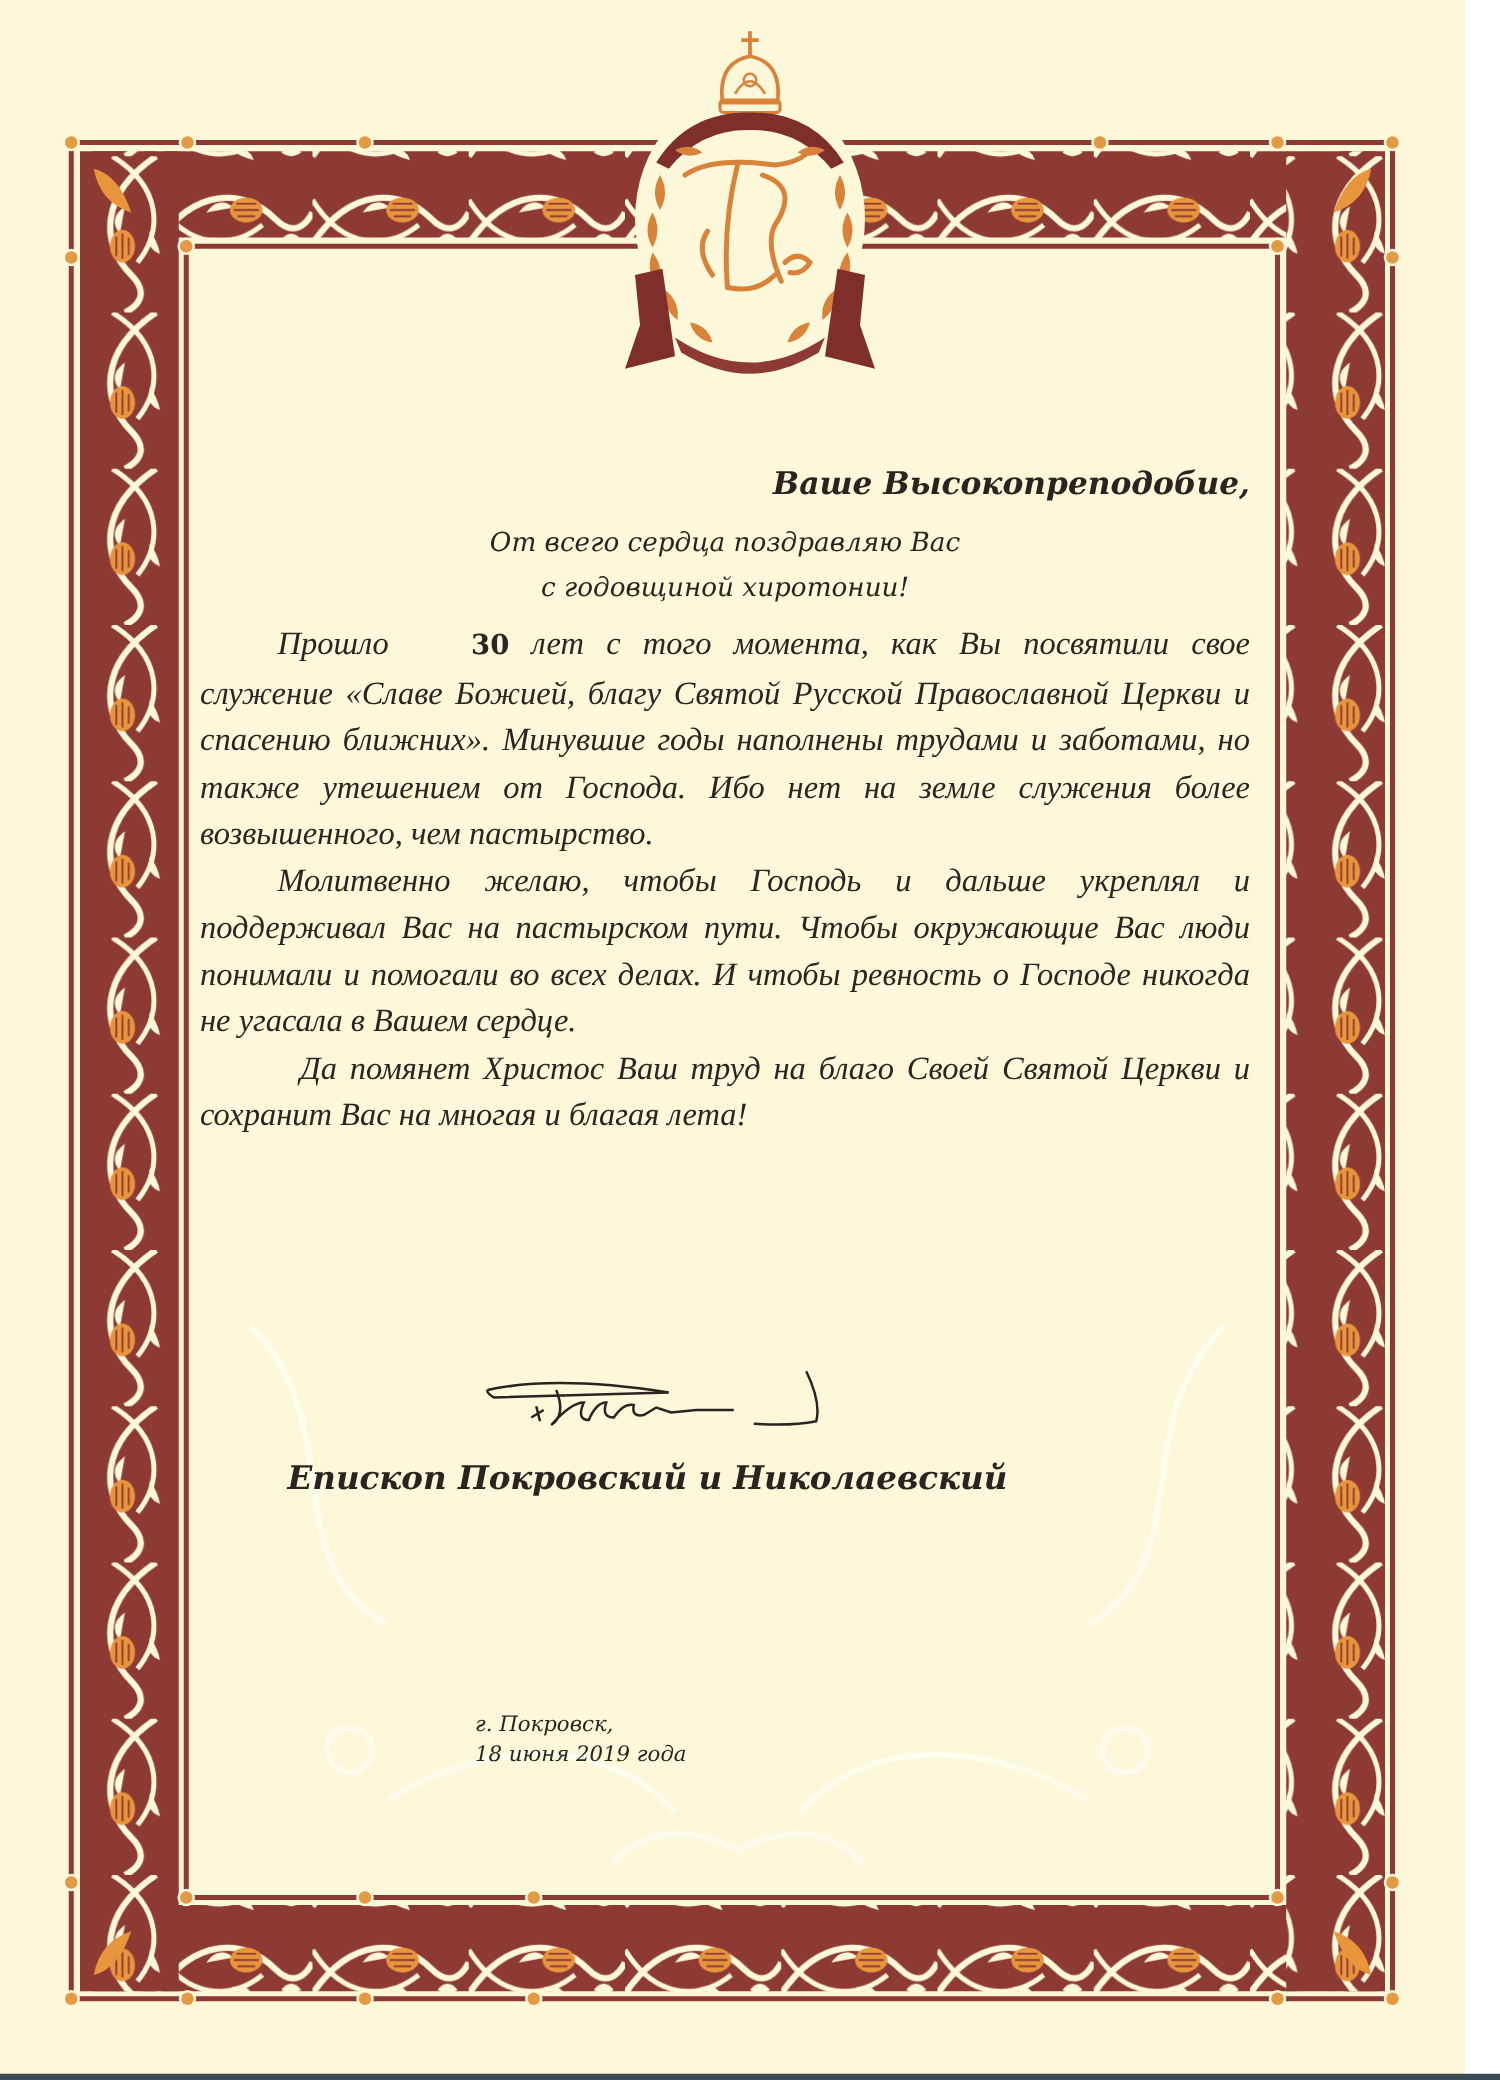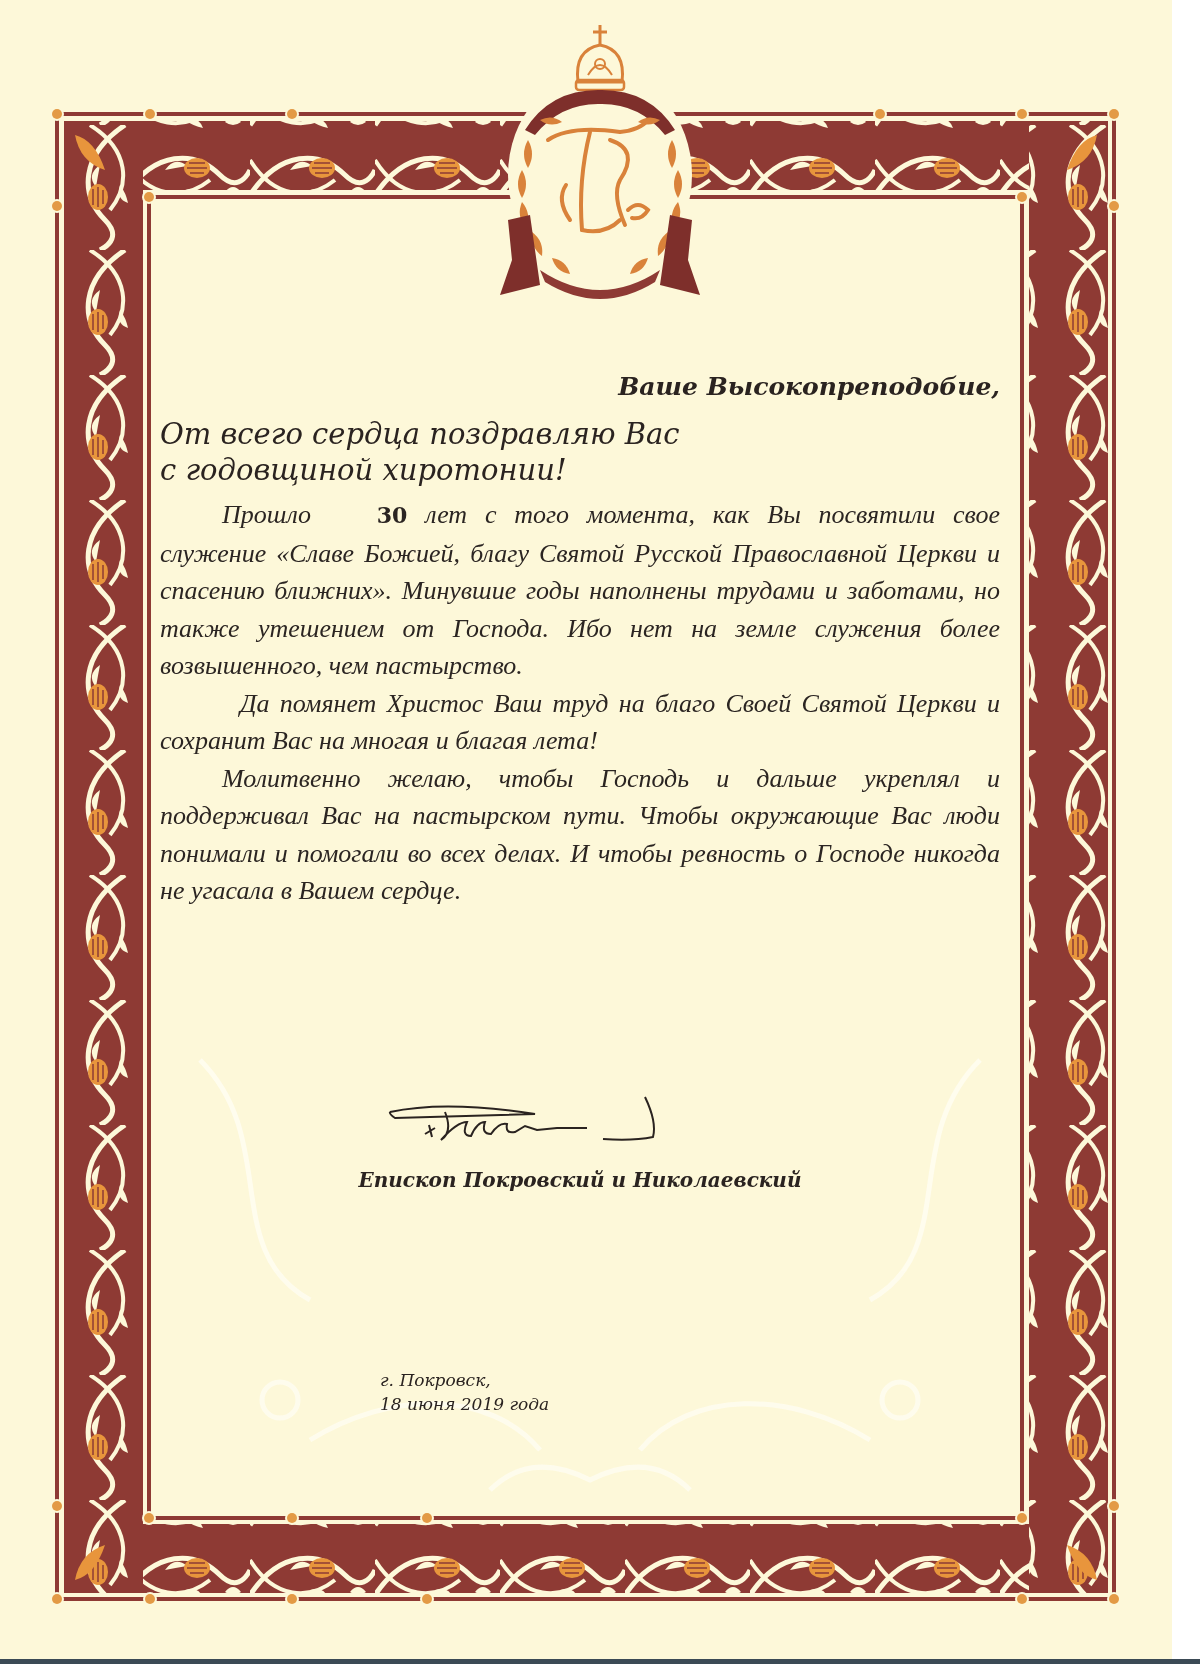--- a/index.html
+++ b/index.html
@@ -23,33 +23,33 @@
   
   .content {
     position: absolute; left: 160px; top: 368px; width: 840px;
     color: #2a2320;
   }
   .salutation {
     text-align: right; font-style: italic; font-weight: bold;
     font-size: 25px; line-height: 38px; margin: 0; color: #2a2320;
   }
   .congrats {
-    font-style: italic; font-size: 29px; line-height: 36px;
+    text-align: center; font-style: italic; font-size: 21px; line-height: 36px;
     margin: 10px 0 8px 0;
   }
   .para {
     font-family: "Liberation Serif", serif;
     font-style: italic; font-size: 26px; line-height: 37.5px;
     text-align: justify; text-indent: 62px; margin: 0; color: #2b2522;
   }
   .para b { font-family: "DejaVu Serif", serif; font-weight: bold; font-size: 22px; font-style: normal; margin-left: 48px; }
   .para.last { text-indent: 80px; }
   .sig-title {
-    position: absolute; left: 230px; top: 1168px; width: 700px; text-align: center;
-    font-style: italic; font-weight: bold; font-size: 20px; color: #2a2320;
+    position: absolute; left: 230px; top: 1168px; width: 700px; 
+    font-style: italic; font-weight: bold; font-size: 26px; color: #2a2320;
   }
   .place {
     position: absolute; left: 380px; top: 1368px; width: 440px; text-align: left;
     font-style: italic; font-size: 17px; line-height: 24px; color: #2a2320;
   }
 </style>
 </head>
 <body>
 
 <div class="sheet">
@@ -183,22 +183,22 @@
     </g>
   </svg>
 
   <div class="content">
     <p class="salutation">Ваше Высокопреподобие,</p>
     <div class="congrats">
       <div>От всего сердца поздравляю Вас</div>
       <div>с годовщиной хиротонии!</div>
     </div>
     <p class="para"><span>Прошло </span><b>30</b><span> лет с того момента, как Вы посвятили свое служение «Славе Божией, благу Святой Русской Православной Церкви и спасению ближних». Минувшие годы наполнены трудами и заботами, но также утешением от Господа. Ибо нет на земле служения более возвышенного, чем пастырство.</span></p>
+    <p class="para">Молитвенно желаю, чтобы Господь и дальше укреплял и поддерживал Вас на пастырском пути. Чтобы окружающие Вас люди понимали и помогали во всех делах. И чтобы ревность о Господе никогда не угасала в Вашем сердце.</p>
     <p class="para last">Да помянет Христос Ваш труд на благо Своей Святой Церкви и сохранит Вас на многая и благая лета!</p>
-    <p class="para">Молитвенно желаю, чтобы Господь и дальше укреплял и поддерживал Вас на пастырском пути. Чтобы окружающие Вас люди понимали и помогали во всех делах. И чтобы ревность о Господе никогда не угасала в Вашем сердце.</p>
   </div>
 
   <svg class="orn" style="left:385px;top:1092px;" width="300" height="70">
     <g fill="none" stroke="#2a2320" stroke-width="2">
       <path d="M5,20 Q60,8 150,22 L10,26 Q4,22 5,20"></path>
       <path d="M40,42 l10,-6 M44,33 l3,12"></path>
       <path d="M60,20 q8,20 -4,28 q16,-18 26,-18 q-6,14 4,14 q6,-14 14,-14 q-4,12 6,12 q8,-12 16,-10 q-2,10 8,8 l10,-6 l12,4 l20,-2 l30,0"></path>
       <path d="M260,5 q12,25 8,40 q-20,4 -50,2"></path>
     </g>
   </svg>

